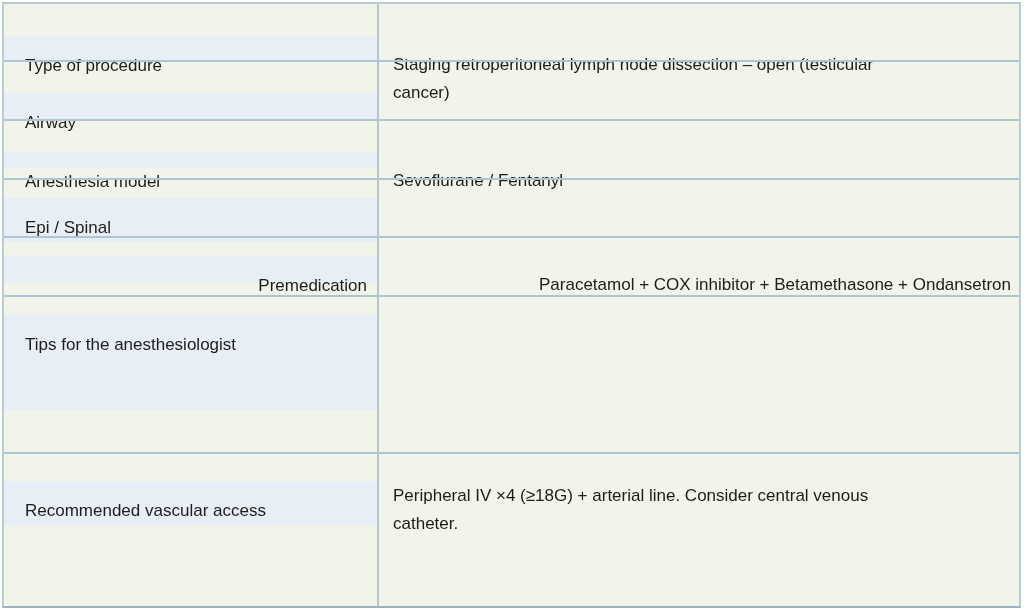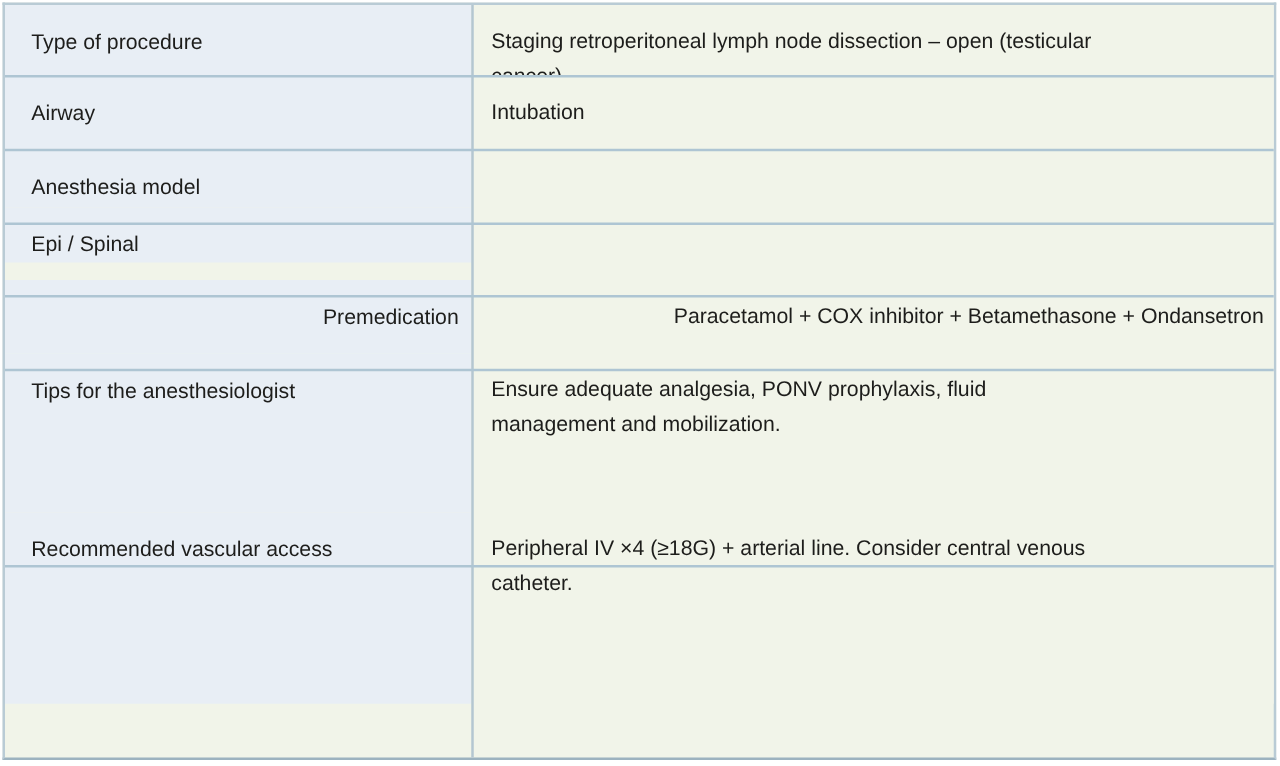--- a/index.html
+++ b/index.html
@@ -36,24 +36,25 @@
   .row {
     display: flex;
     width: 100%;
   }
   .r1 { height: 57px; }
   .r2 { height: 59px; }
   .r3 { height: 46px; }
   .r4 { height: 58px; flex-direction: column; }
   .r5 { height: 59px; text-align: right; }
   .r6 { height: 127px; }
-  .r7 { height: 153px; }
+  .r7 { height: 153px; align-items: center; }
   .cell {
     box-sizing: border-box;
     overflow: visible;
+    margin-top: 32px;
   }
   .label-cell {
     width: 373px;
     background: #e8eef5;
     padding: 16px 10px 0 21px;
     flex: none;
   }
   .value-cell {
     flex: 1;
     background: #f1f4e9;
@@ -105,28 +106,28 @@
         <div class="cell value-cell">
           <span class="cell-text">Staging retroperitoneal lymph node dissection – open (testicular
 cancer)</span>
         </div>
       </div>
 
       <div class="row r2">
         <div class="cell label-cell">
           <span class="cell-text">Airway</span>
         </div>
-        <div class="cell value-cell">
-          <span class="cell-text">Intubation</span>
-        </div>
       </div>
 
       <div class="row r3">
         <div class="cell label-cell">
           <span class="cell-text">Anesthesia model</span>
+        </div>
+        <div class="cell value-cell">
+          <span class="cell-text">Sevoflurane / Fentanyl</span>
         </div>
       </div>
 
       <div class="row r4">
         <div class="cell label-cell">
           <span class="cell-text">Epi / Spinal</span>
         </div>
       </div>
 
       <div class="row r5">
@@ -134,24 +135,20 @@
           <span class="cell-text">Premedication</span>
         </div>
         <div class="cell value-cell">
           <span class="cell-text">Paracetamol + COX inhibitor + Betamethasone + Ondansetron</span>
         </div>
       </div>
 
       <div class="row r6">
         <div class="cell label-cell">
           <span class="cell-text">Tips for the anesthesiologist</span>
-        </div>
-        <div class="cell value-cell">
-          <span class="cell-text">Ensure adequate analgesia, PONV prophylaxis, fluid
-management and mobilization.</span>
         </div>
       </div>
 
       <div class="row r7">
         <div class="cell label-cell">
           <span class="cell-text">Recommended vascular access</span>
         </div>
         <div class="cell value-cell">
           <span class="cell-text">Peripheral IV ×4 (≥18G) + arterial line. Consider central venous
 catheter.</span>

